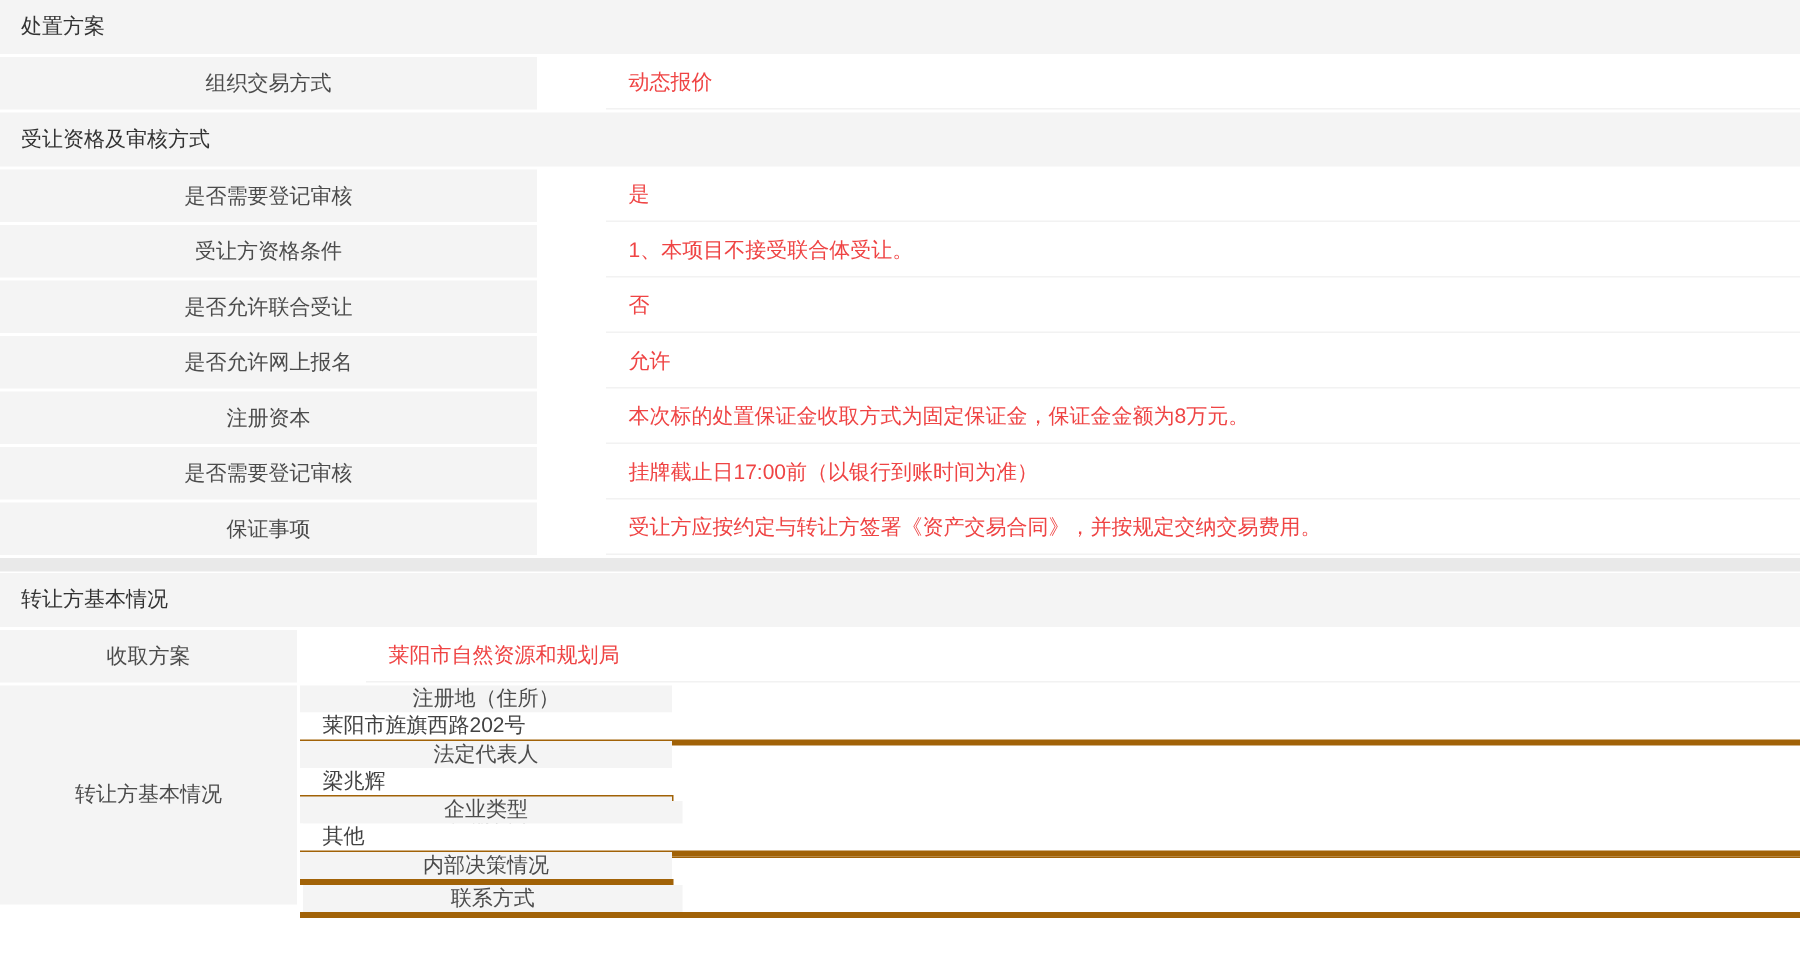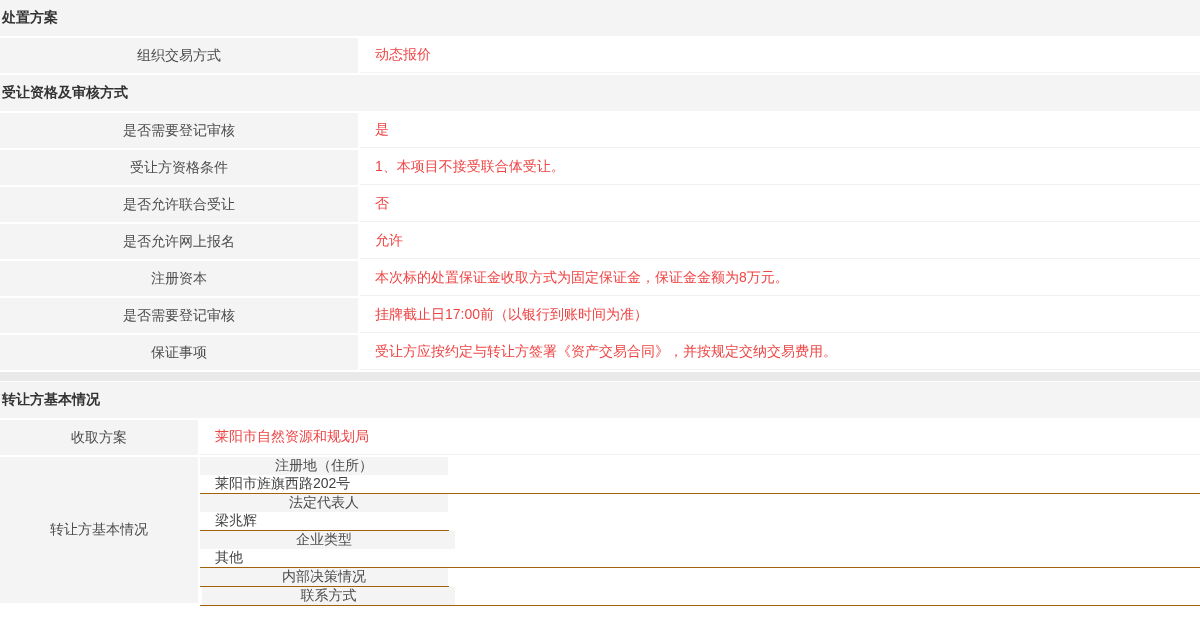--- a/index.html
+++ b/index.html
@@ -14,30 +14,31 @@
   }
   .page { width: 1200px; }
 
   
   .sec-header {
     height: 36px;
     margin-bottom: 2px;
     background: #f4f4f4;
     display: flex;
     align-items: center;
-    padding-left: 2px;
-    font-weight: bold;
+    padding-left: 14px;
+    font-weight: normal;
     color: #333333;
   }
 
   
   .row {
     display: flex;
     height: 35px;
     margin-bottom: 2px;
+    gap: 44px;
   }
   .cell-label {
     width: 358px;
     margin-right: 2px;
     background: #f4f4f4;
     display: flex;
     align-items: center;
     justify-content: center;
     color: #4c4c4c;
   }
@@ -91,21 +92,21 @@
     align-items: center;
     justify-content: center;
     color: #4c4c4c;
   }
   .sub-value {
     flex: 1;
     background: #ffffff;
     display: flex;
     align-items: center;
     padding-left: 15px;
-    border-bottom: 1px solid #a16207;
+    border-bottom: 4px solid #a16207;
     color: #424242;
   }
   .sub-value.half { flex: none; width: 249px; }
   .sub-label2 {
     width: 253px;
     margin: 0 2px;
     background: #f4f4f4;
     display: flex;
     align-items: center;
     justify-content: center;

